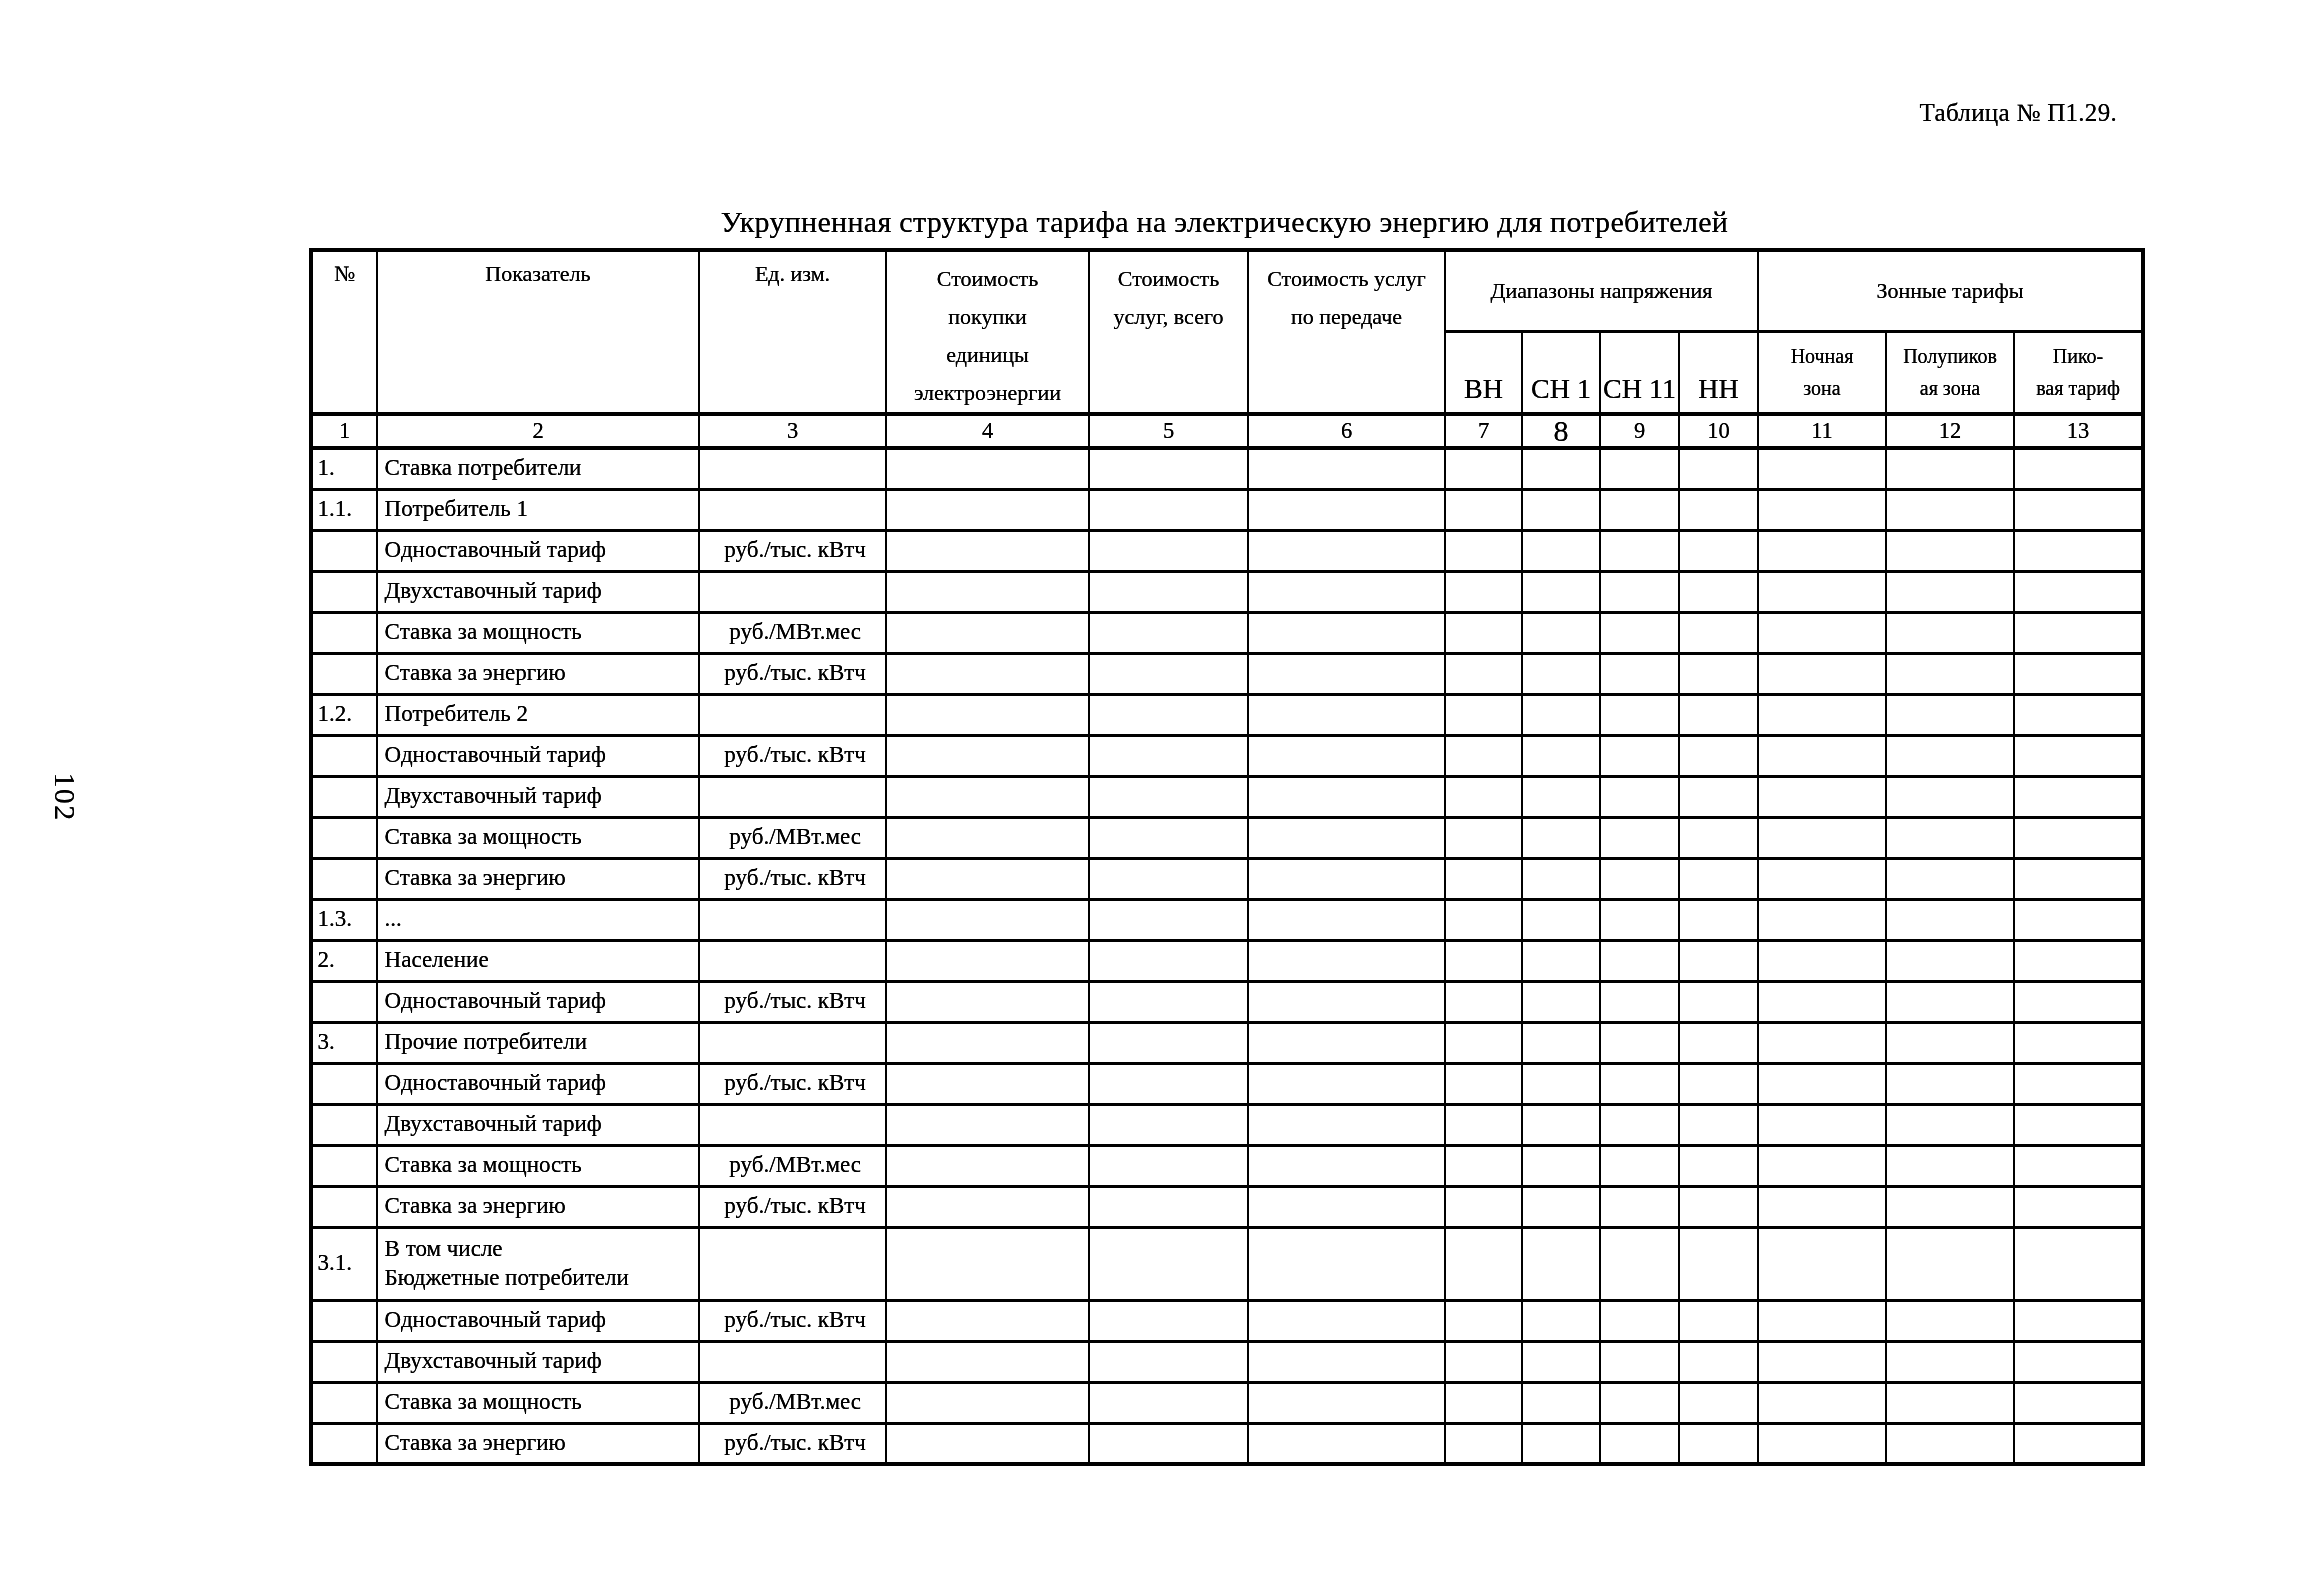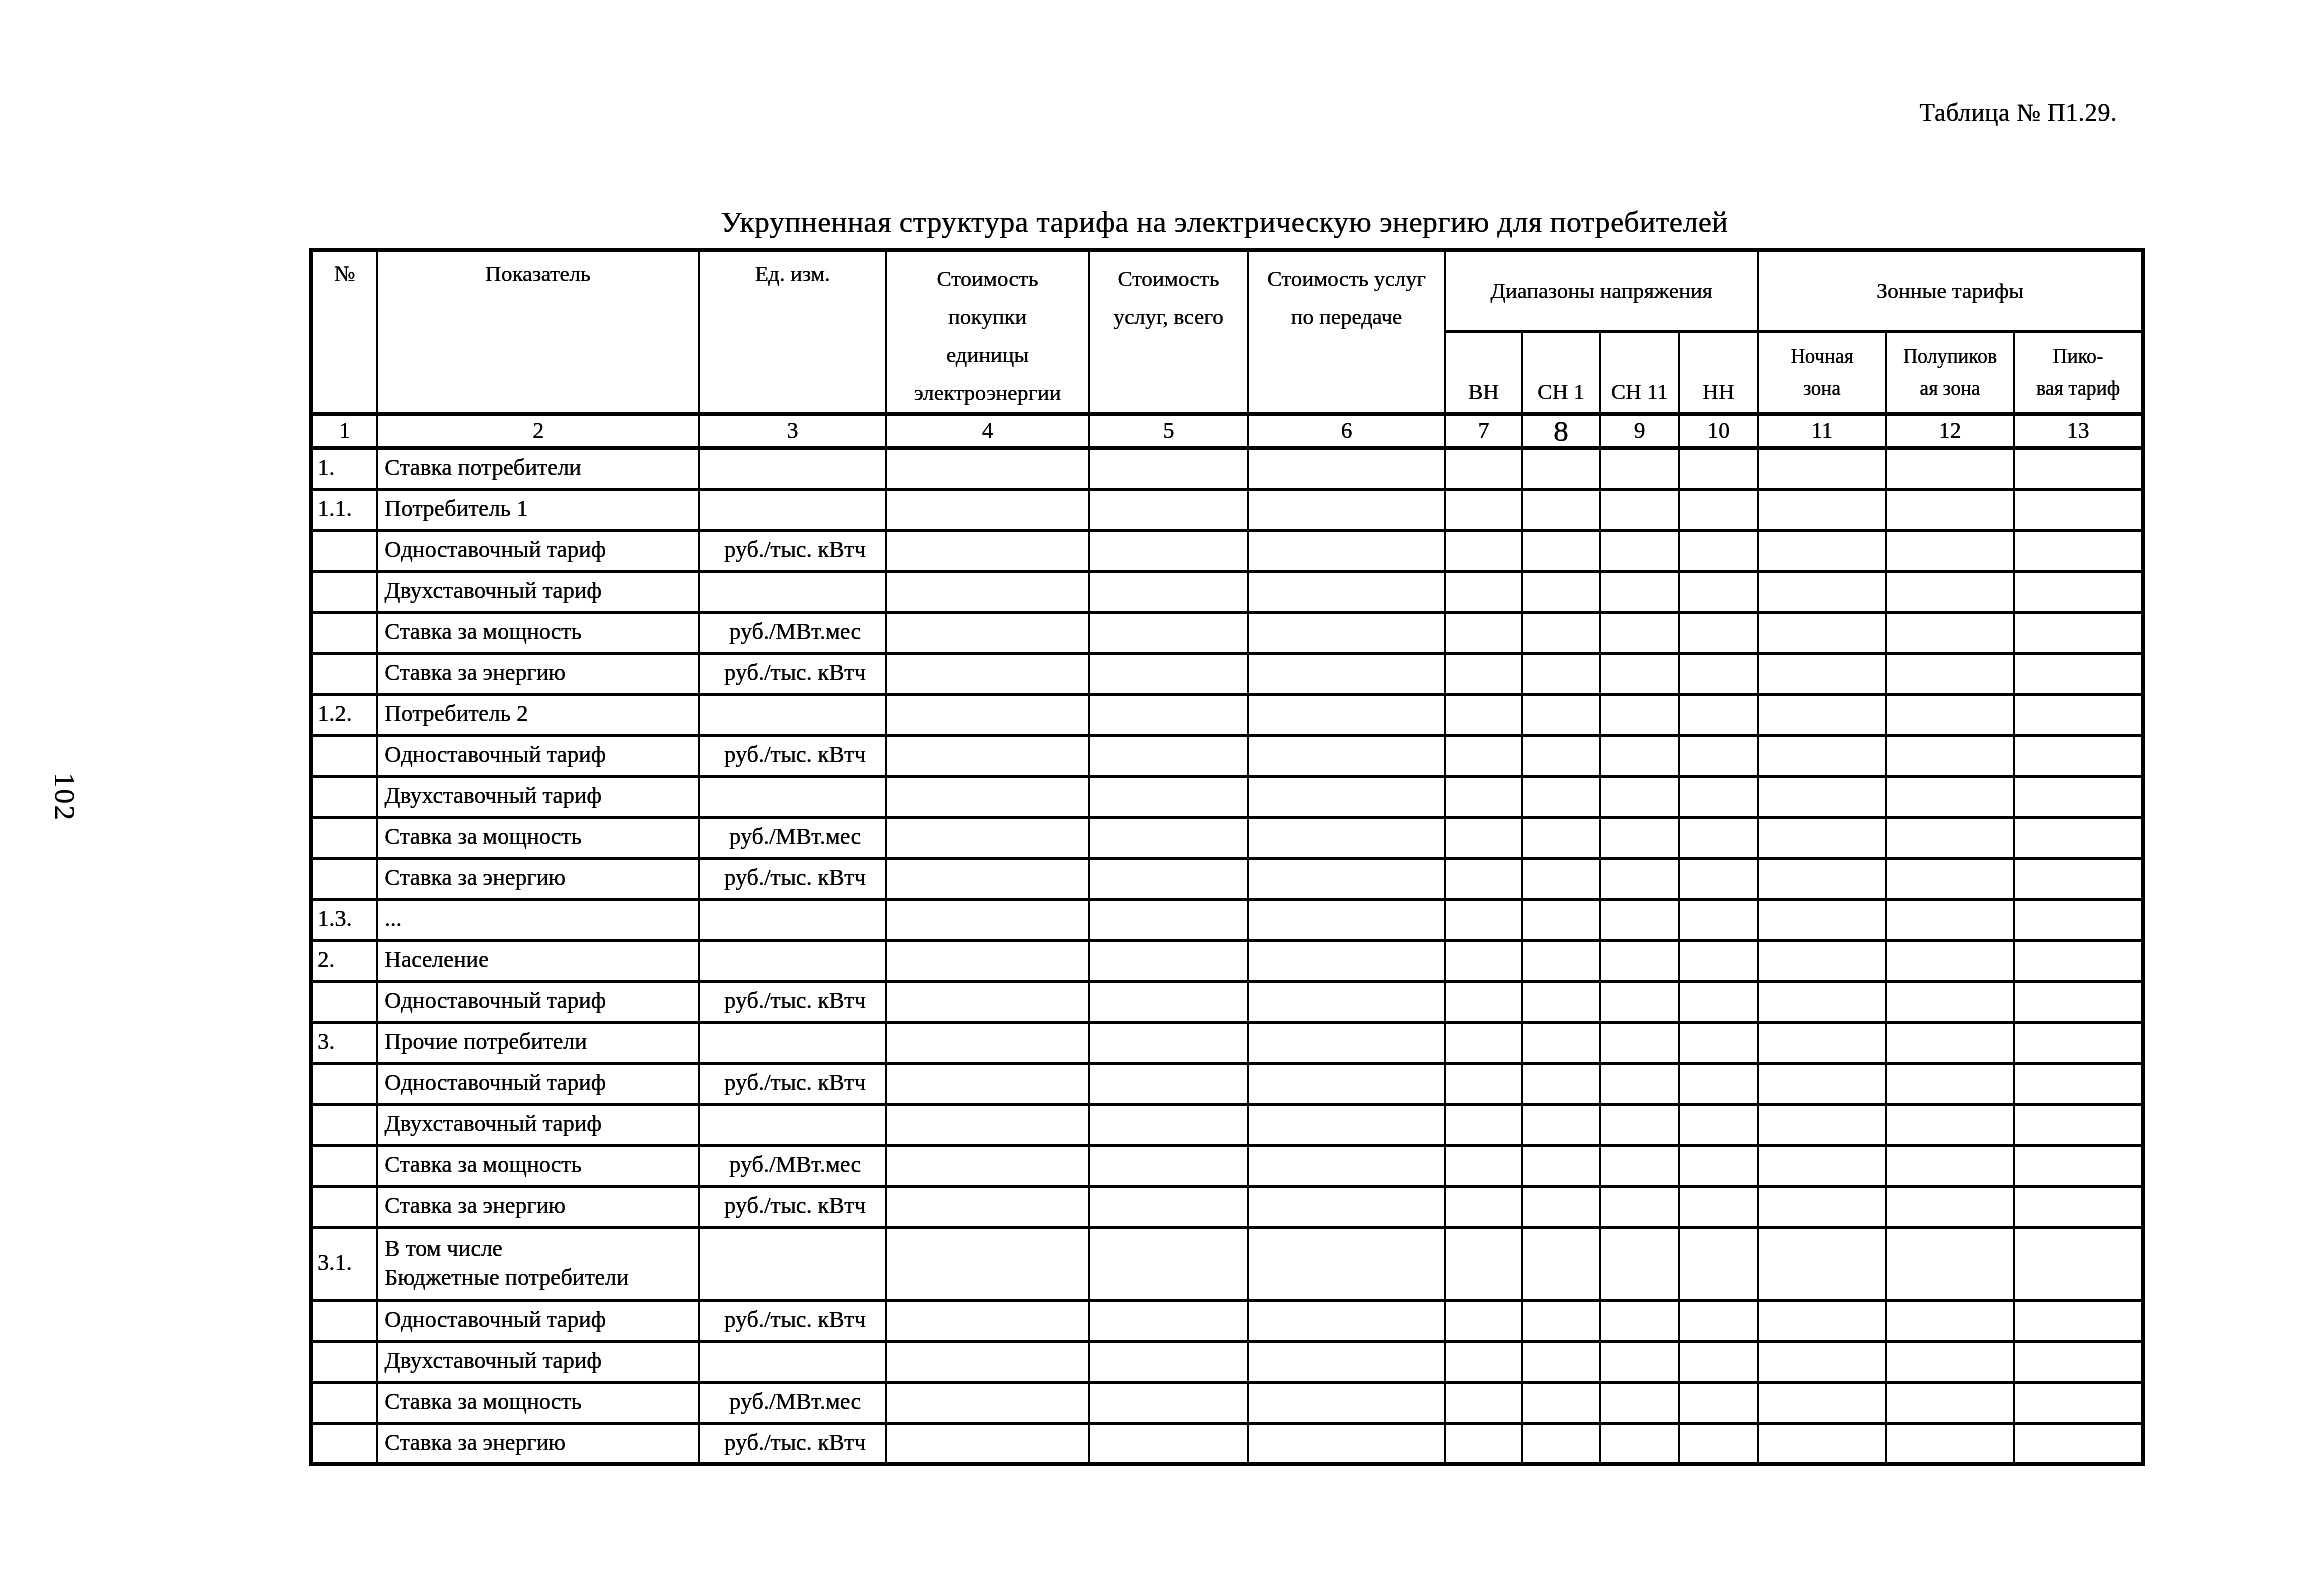--- a/index.html
+++ b/index.html
@@ -57,21 +57,21 @@
     font-weight: normal;
   }
 
   
   thead th { text-align: center; font-weight: bold; font-size: 22px; }
   tr.hrow-a { height: 73px; }
   tr.hrow-b { height: 74px; }
   th.h-top { vertical-align: top; padding-top: 9.2px; }
   th.multi { vertical-align: top; padding-top: 8px; line-height: 38px; white-space: pre-line; margin-left: 32px; }
   th.h-group { vertical-align: middle; font-size: 22px; }
-  th.volt { vertical-align: bottom; padding-bottom: 6.6px; font-size: 22px; }
+  th.volt { vertical-align: bottom; padding-bottom: 6.6px; font-size: 28px; }
   th.zone { vertical-align: middle; font-size: 20px; line-height: 32px; white-space: pre-line; }
 
   
   tr.numrow { height: 34px; }
   tr.numrow td {
     border-top: 4.6px solid #000;
     border-bottom: 4px solid #000;
     text-align: center;
     vertical-align: middle;
     font-size: 22.5px;

